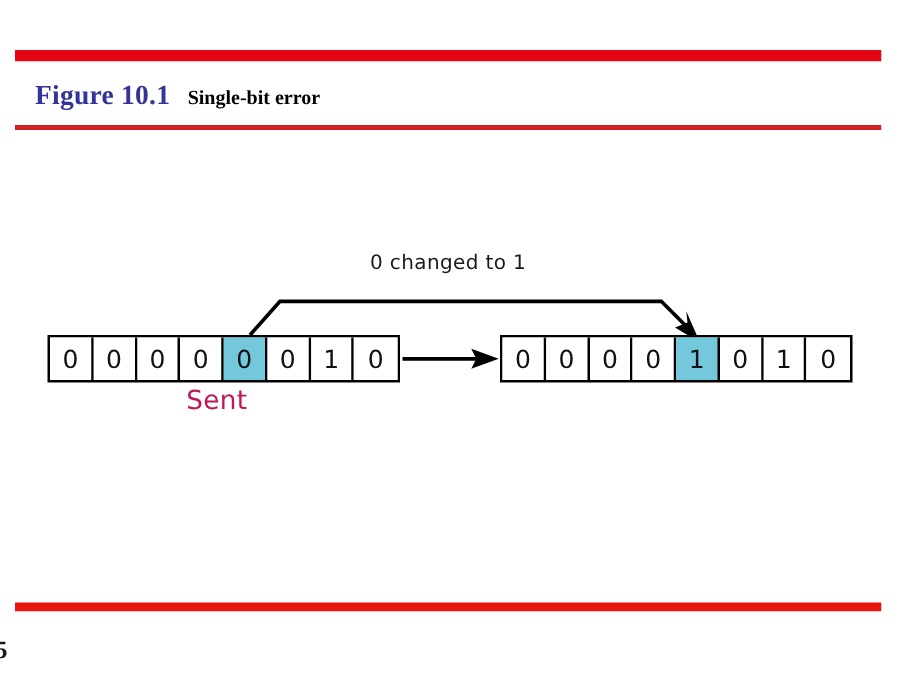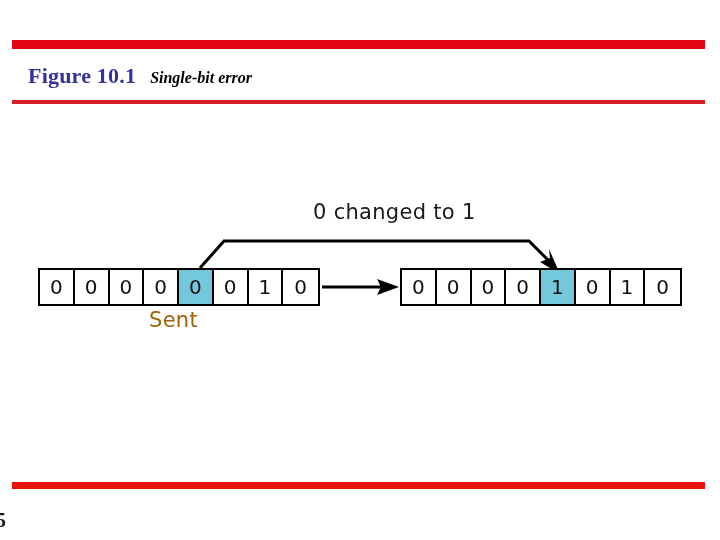--- a/index.html
+++ b/index.html
@@ -55,43 +55,42 @@
   .fig-num {
     font-family: "Liberation Serif", "DejaVu Serif", serif;
     font-weight: bold;
     font-size: 22px;
     color: #333399;
     letter-spacing: 0.2px;
   }
   .fig-caption {
     font-family: "Liberation Serif", "DejaVu Serif", serif;
     font-weight: bold;
-    font-style: italic;
     font-size: 16px;
     color: #000000;
     margin-left: 14px;
   }
 
   
   .diagram {
     position: absolute;
     left: 0;
     top: 0;
     width: 720px;
     height: 540px;
     pointer-events: none;
   }
   .diagram * { pointer-events: auto; }
 
   .change-label {
     position: absolute;
-    left: 313px;
+    left: 296px;
     top: 200px;
     font-family: "DejaVu Sans", "Liberation Sans", sans-serif;
-    font-size: 21px;
+    font-size: 16px;
     color: #1a1a1a;
     white-space: nowrap;
     letter-spacing: 0.3px;
   }
 
   .byte {
     position: absolute;
     display: flex;
     top: 268px;
     height: 38px;
@@ -115,21 +114,21 @@
     color: #111111;
     background: #ffffff;
   }
   .cell:last-child { border-right: none; }
   .cell.hl { background: #74c8dc; }
 
   .end-label {
     position: absolute;
     font-family: "DejaVu Sans", "Liberation Sans", sans-serif;
     font-size: 21px;
-    color: #a16207;
+    color: #be185d;
     white-space: nowrap;
     letter-spacing: 0.3px;
   }
   .end-label.sent-lbl { left: 149px; top: 308px; }
   .end-label.recv-lbl { left: 485px; top: 307px; }
 
   
   .page-number {
     position: absolute;
     left: -4px;

